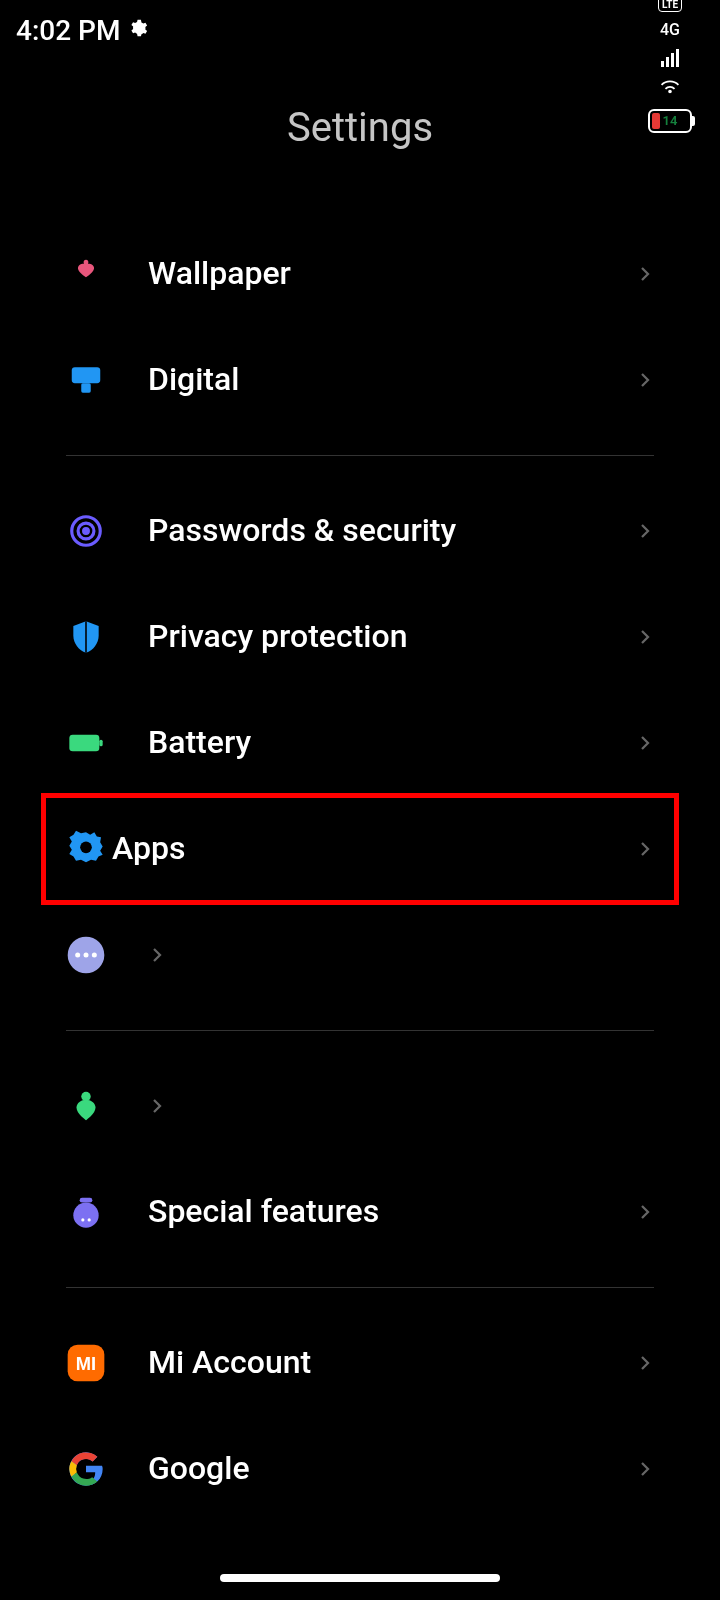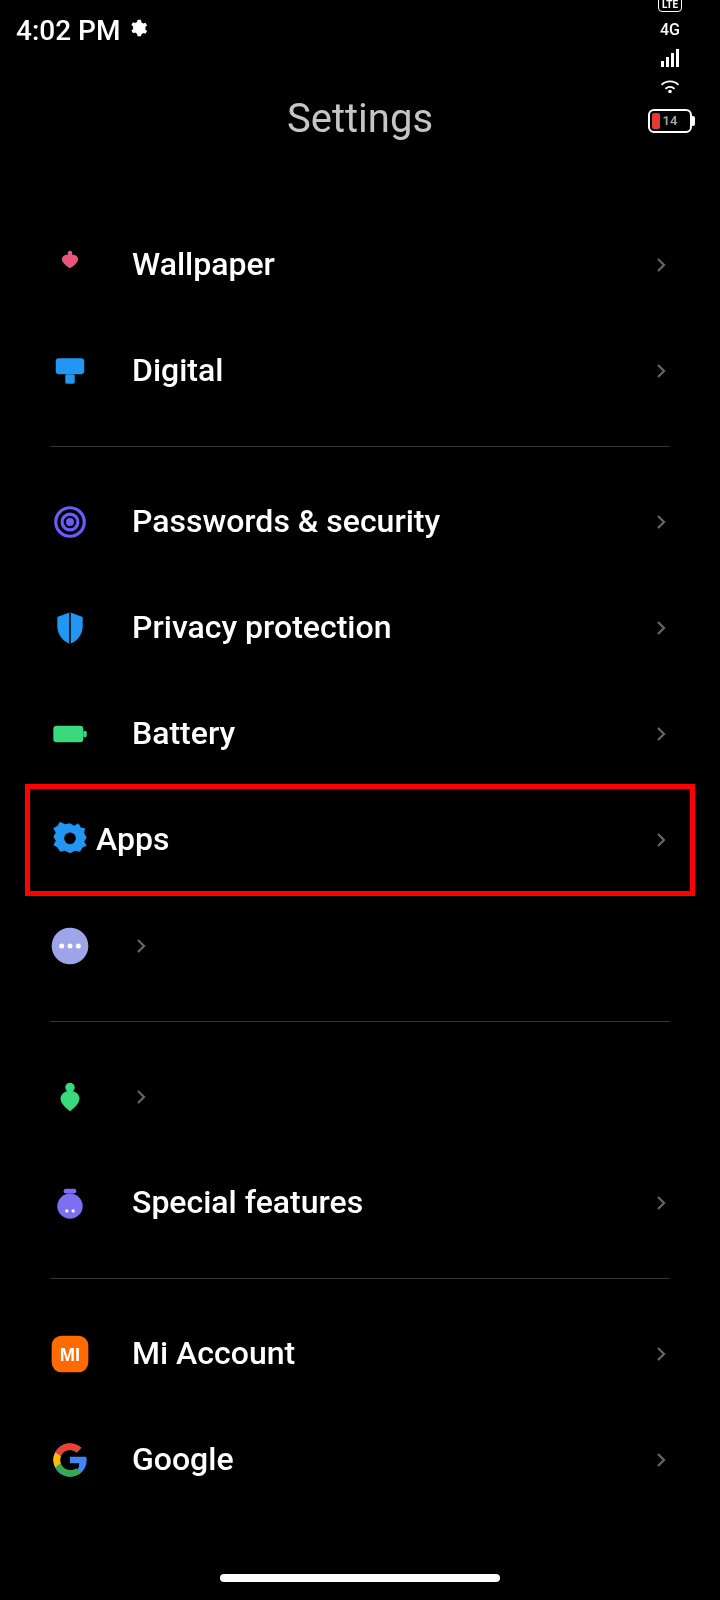--- a/index.html
+++ b/index.html
@@ -102,33 +102,33 @@
       left: 2px;
       top: 2px;
       bottom: 2px;
       width: 8px;
       background: #e53935;
       border-radius: 2px;
     }
     .battery-text {
       font-size: 13px;
       font-weight: 600;
-      color: #a3a3a3;
+      color: #15803d;
       z-index: 1;
     }
     .page-title {
       text-align: center;
       font-size: 40px;
       font-weight: 400;
       color: #c5c5c5;
-      margin-top: 35px;
+      margin-top: 44px;
       margin-bottom: 70px;
     }
     .settings-list {
-      padding: 0 50px;
+      padding: 0 66px;
     }
     .settings-item {
       display: flex;
       align-items: center;
       min-height: 106px;
       padding: 18px 0;
       gap: 42px;
       position: relative;
     }
     .item-icon {

